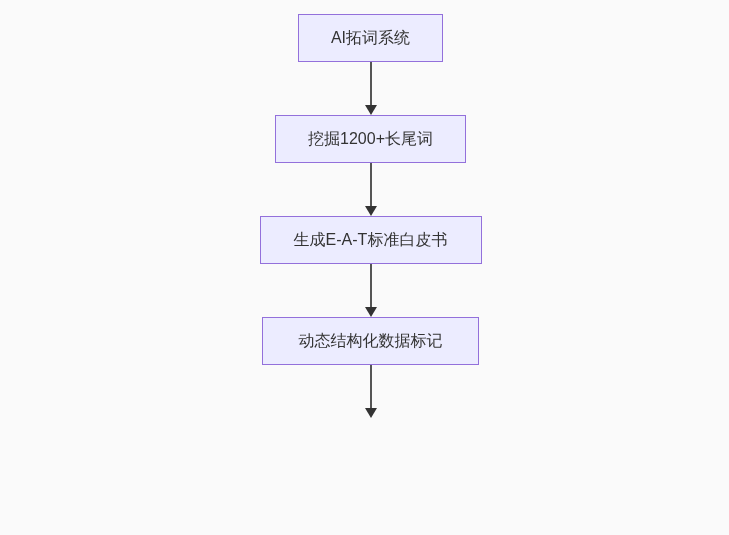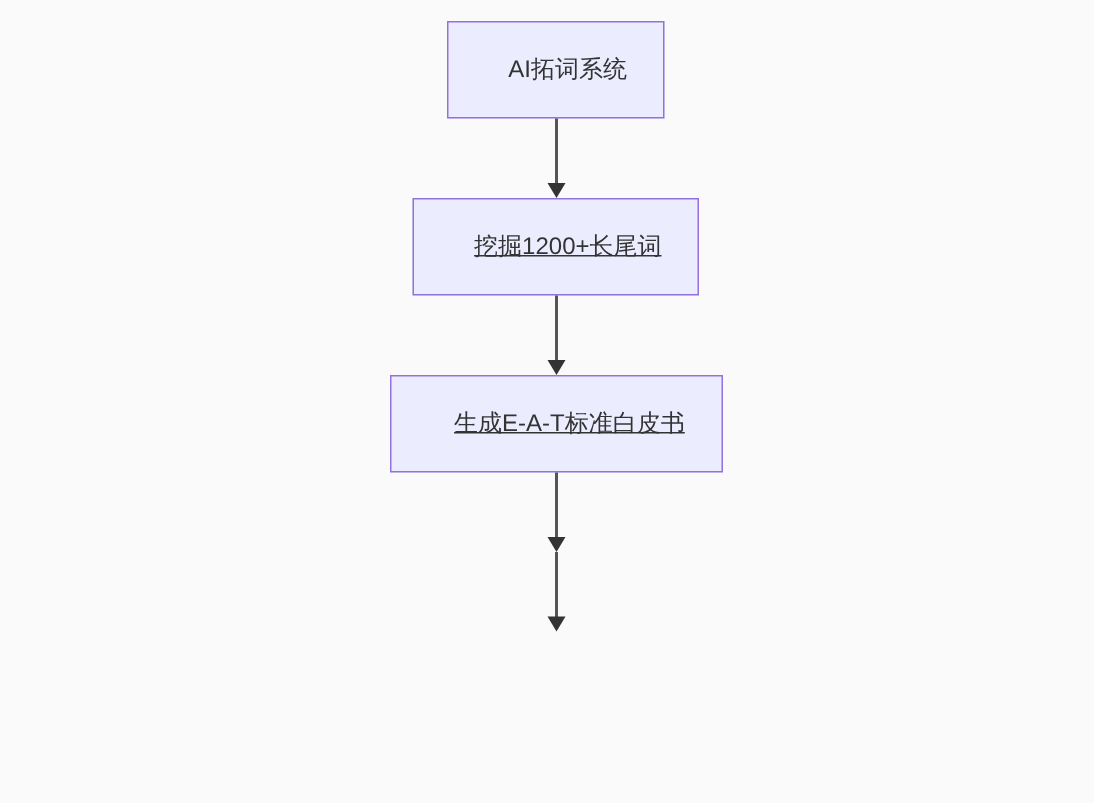--- a/index.html
+++ b/index.html
@@ -21,32 +21,32 @@
     transform: translateX(calc(-50% + 6px));
     display: flex;
     flex-direction: column;
     align-items: center;
   }
   .node {
     box-sizing: border-box;
     background: #ECECFF;
     border: 1px solid #9370DB;
     color: #333333;
-    height: 65px;
+    height: 48px;
     display: flex;
     align-items: center;
-    justify-content: flex-end;
+    justify-content: center;
     padding: 0 24px;
     font-size: 16px;
     white-space: nowrap;
     text-align: center;
   }
   .node[data-idx="0"] { min-width: 145px; }
-  .node[data-idx="1"] { min-width: 191px; text-decoration: underline; }
-  .node[data-idx="2"] { min-width: 222px; text-decoration: underline; }
+  .node[data-idx="1"] { min-width: 191px; }
+  .node[data-idx="2"] { min-width: 222px; }
   .node[data-idx="3"] { min-width: 217px; }
   .node[data-idx="4"] { min-width: 230px; }
   .edge {
     display: flex;
     flex-direction: column;
     align-items: center;
     height: 53px;
   }
   .edge .edge-line {
     width: 2px;
@@ -87,20 +87,23 @@
 
   <div class="node" data-idx="2">
     <span>生成E-A-T标准白皮书</span>
   </div>
 
   <div class="edge">
     <div class="edge-line"></div>
     <div class="edge-arrowhead"></div>
   </div>
 
+  <div class="node" data-idx="3">
+    <span>动态结构化数据标记</span>
+  </div>
 
   <div class="edge">
     <div class="edge-line"></div>
     <div class="edge-arrowhead"></div>
   </div>
 
 
 </div>
 
 </body></html>

